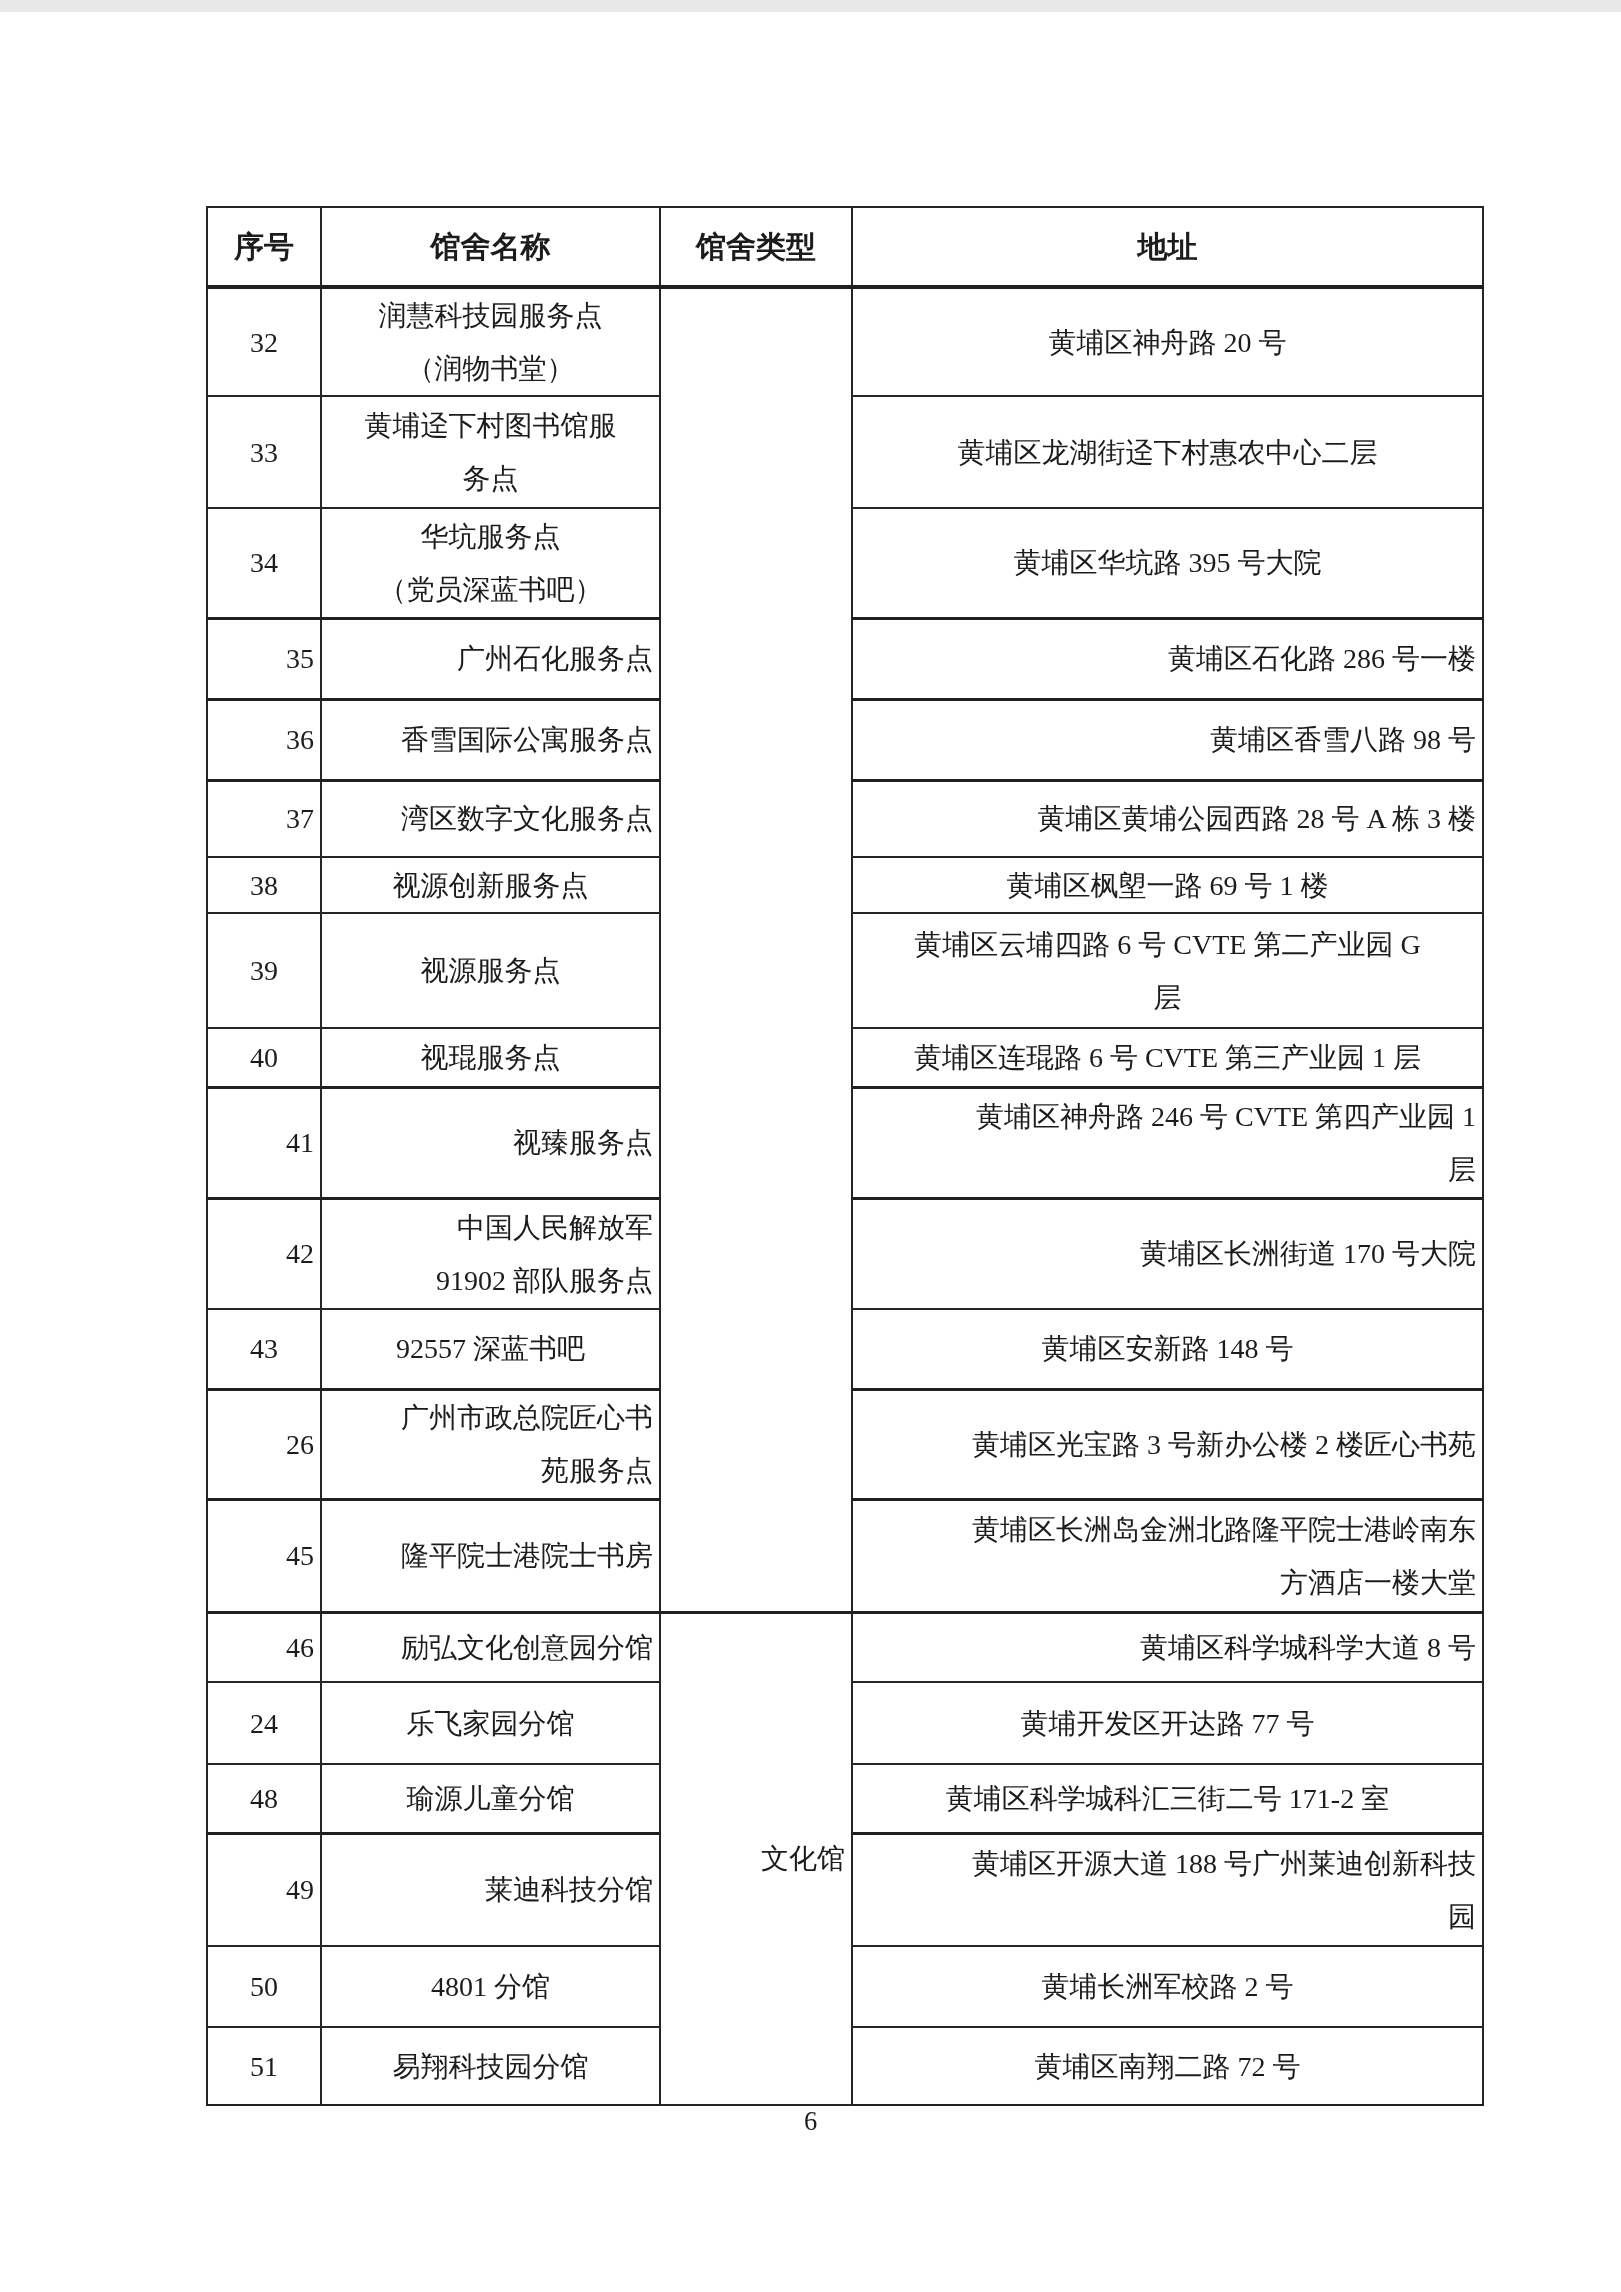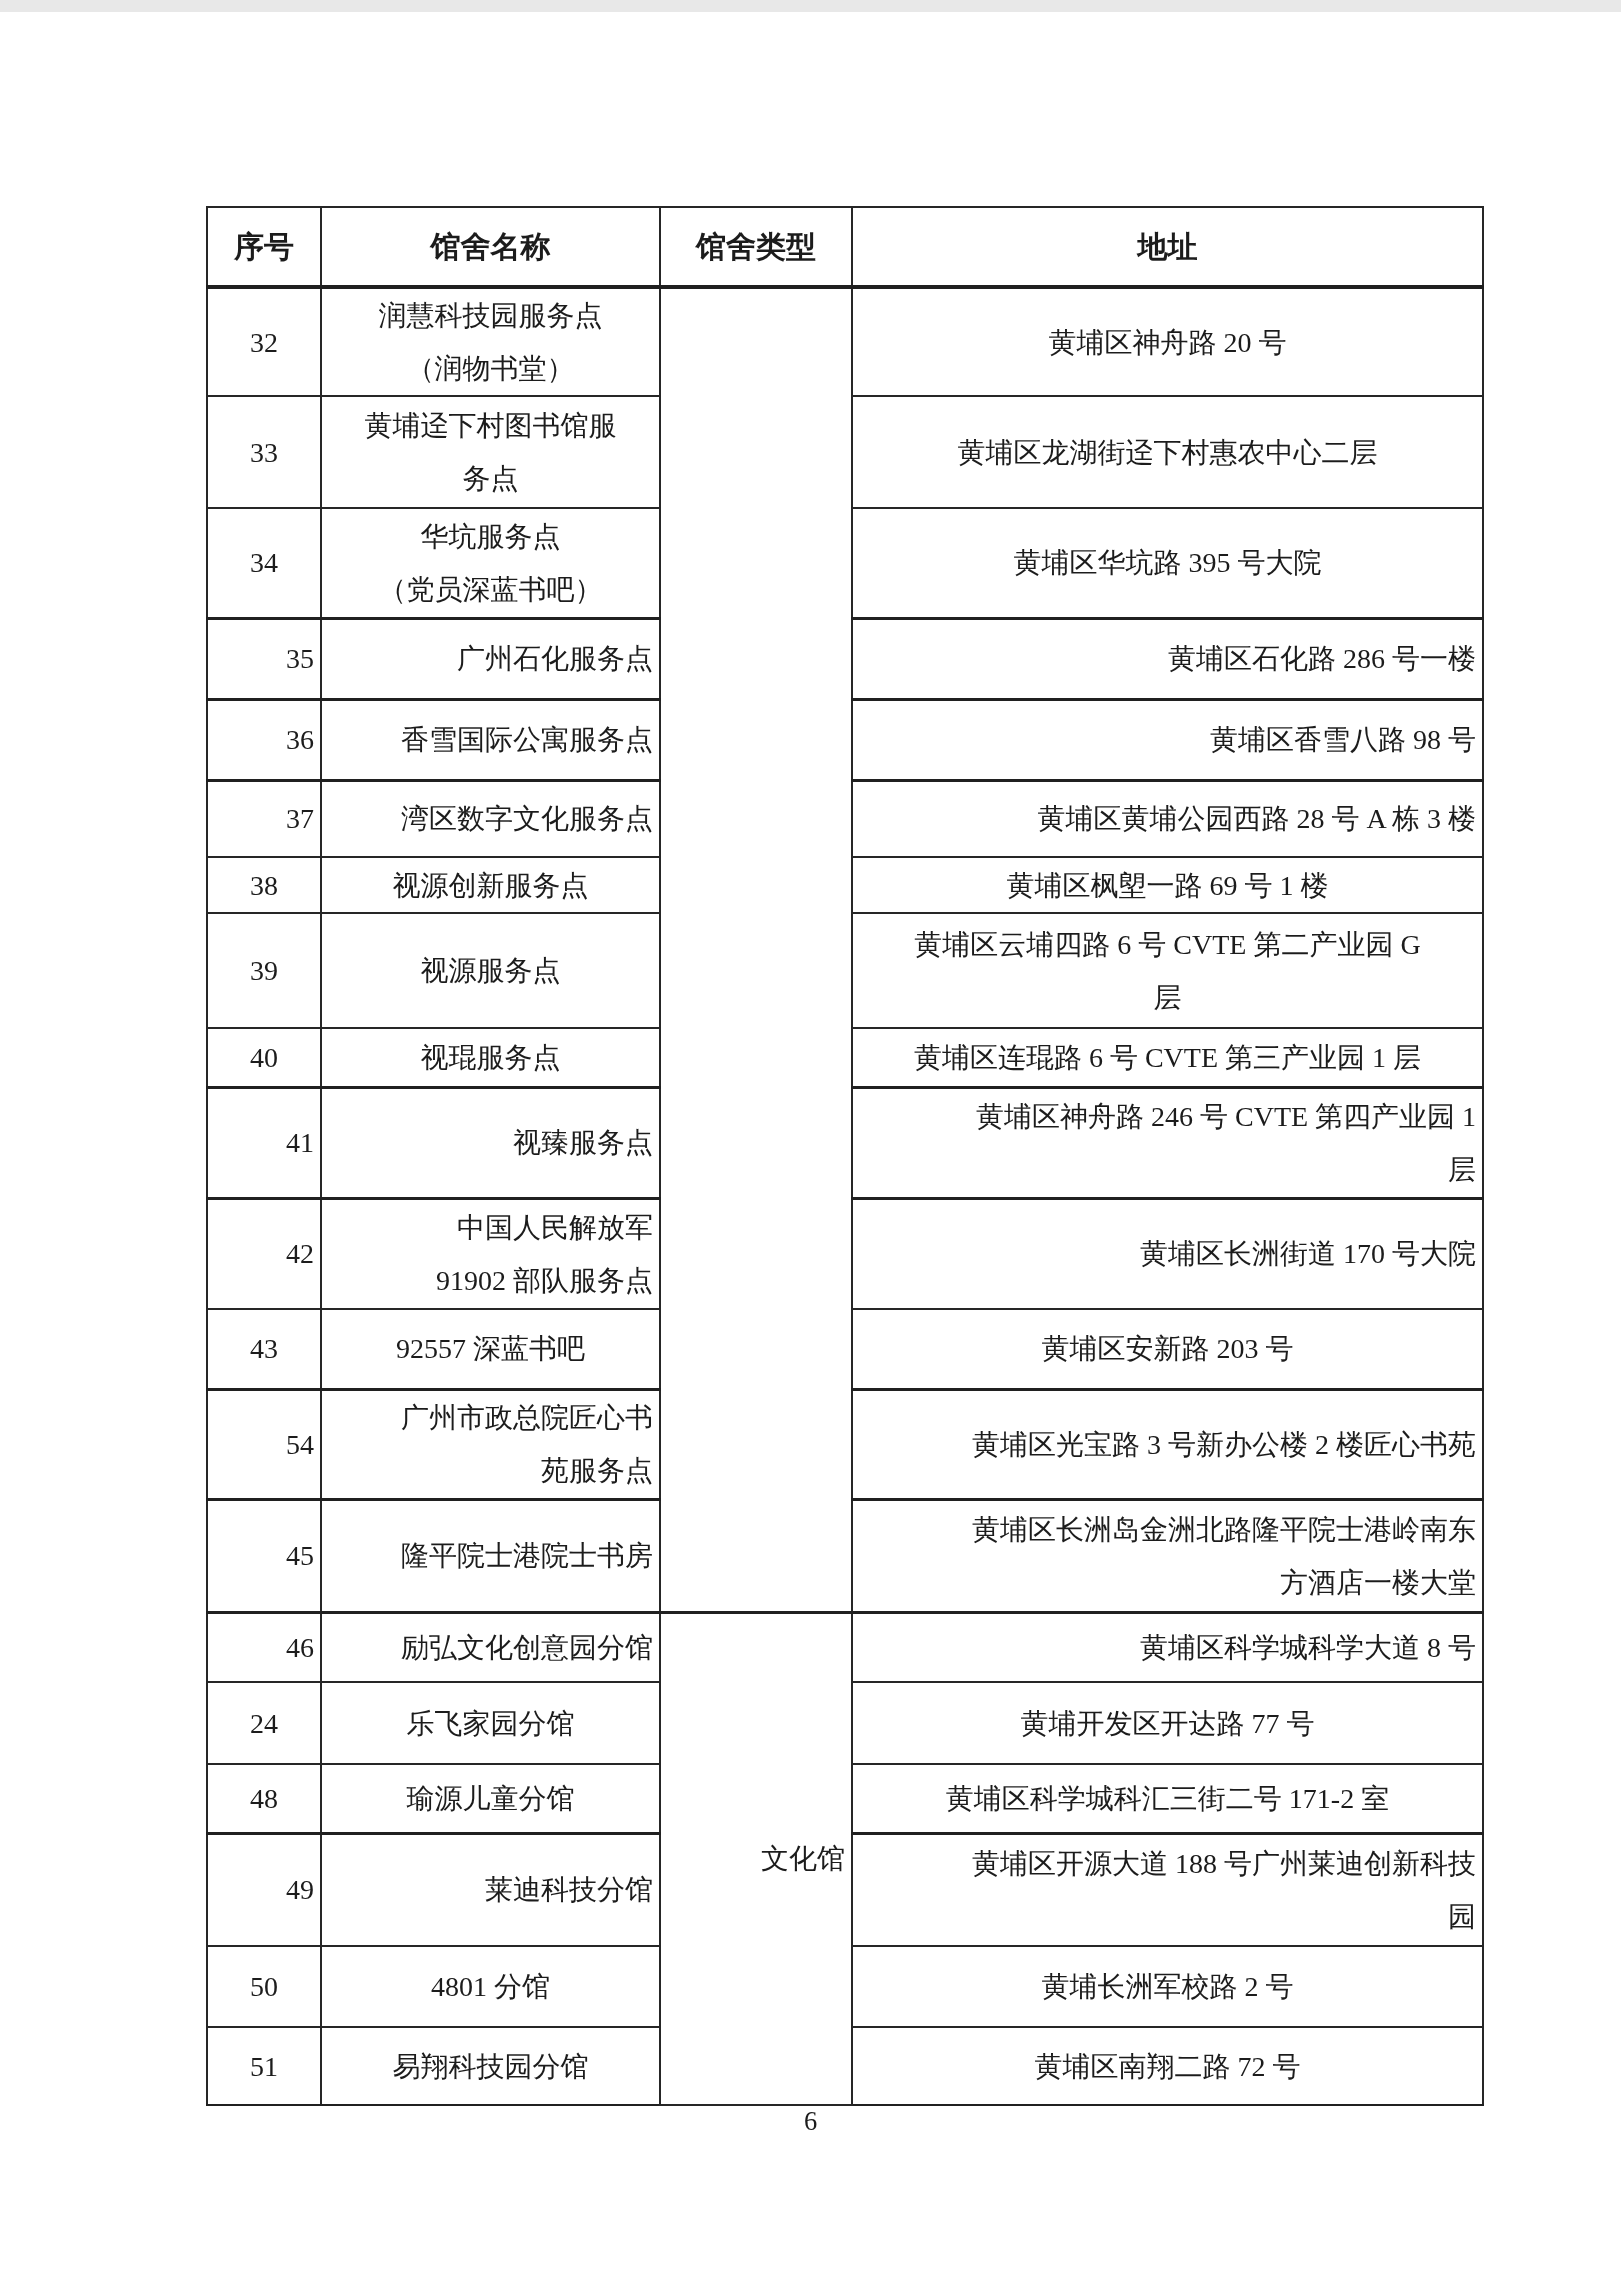--- a/index.html
+++ b/index.html
@@ -139,25 +139,25 @@
     <tr class="bt" style="height:111px">
       <td class="c-no">42</td>
       <td class="c-name">中国人民解放军
 91902 部队服务点</td>
       <td class="c-addr">黄埔区长洲街道 170 号大院</td>
     </tr>
 
     <tr style="height:80px">
       <td class="c-no">43</td>
       <td class="c-name">92557 深蓝书吧</td>
-      <td class="c-addr">黄埔区安新路 203 号</td>
+      <td class="c-addr">黄埔区安新路 148 号</td>
     </tr>
 
     <tr class="bt" style="height:110px">
-      <td class="c-no">54</td>
+      <td class="c-no">26</td>
       <td class="c-name">广州市政总院匠心书
 苑服务点</td>
       <td class="c-addr">黄埔区光宝路 3 号新办公楼 2 楼匠心书苑</td>
     </tr>
 
     <tr class="bt" style="height:113px">
       <td class="c-no">45</td>
       <td class="c-name">隆平院士港院士书房</td>
       <td class="c-addr">黄埔区长洲岛金洲北路隆平院士港岭南东
 方酒店一楼大堂</td>

